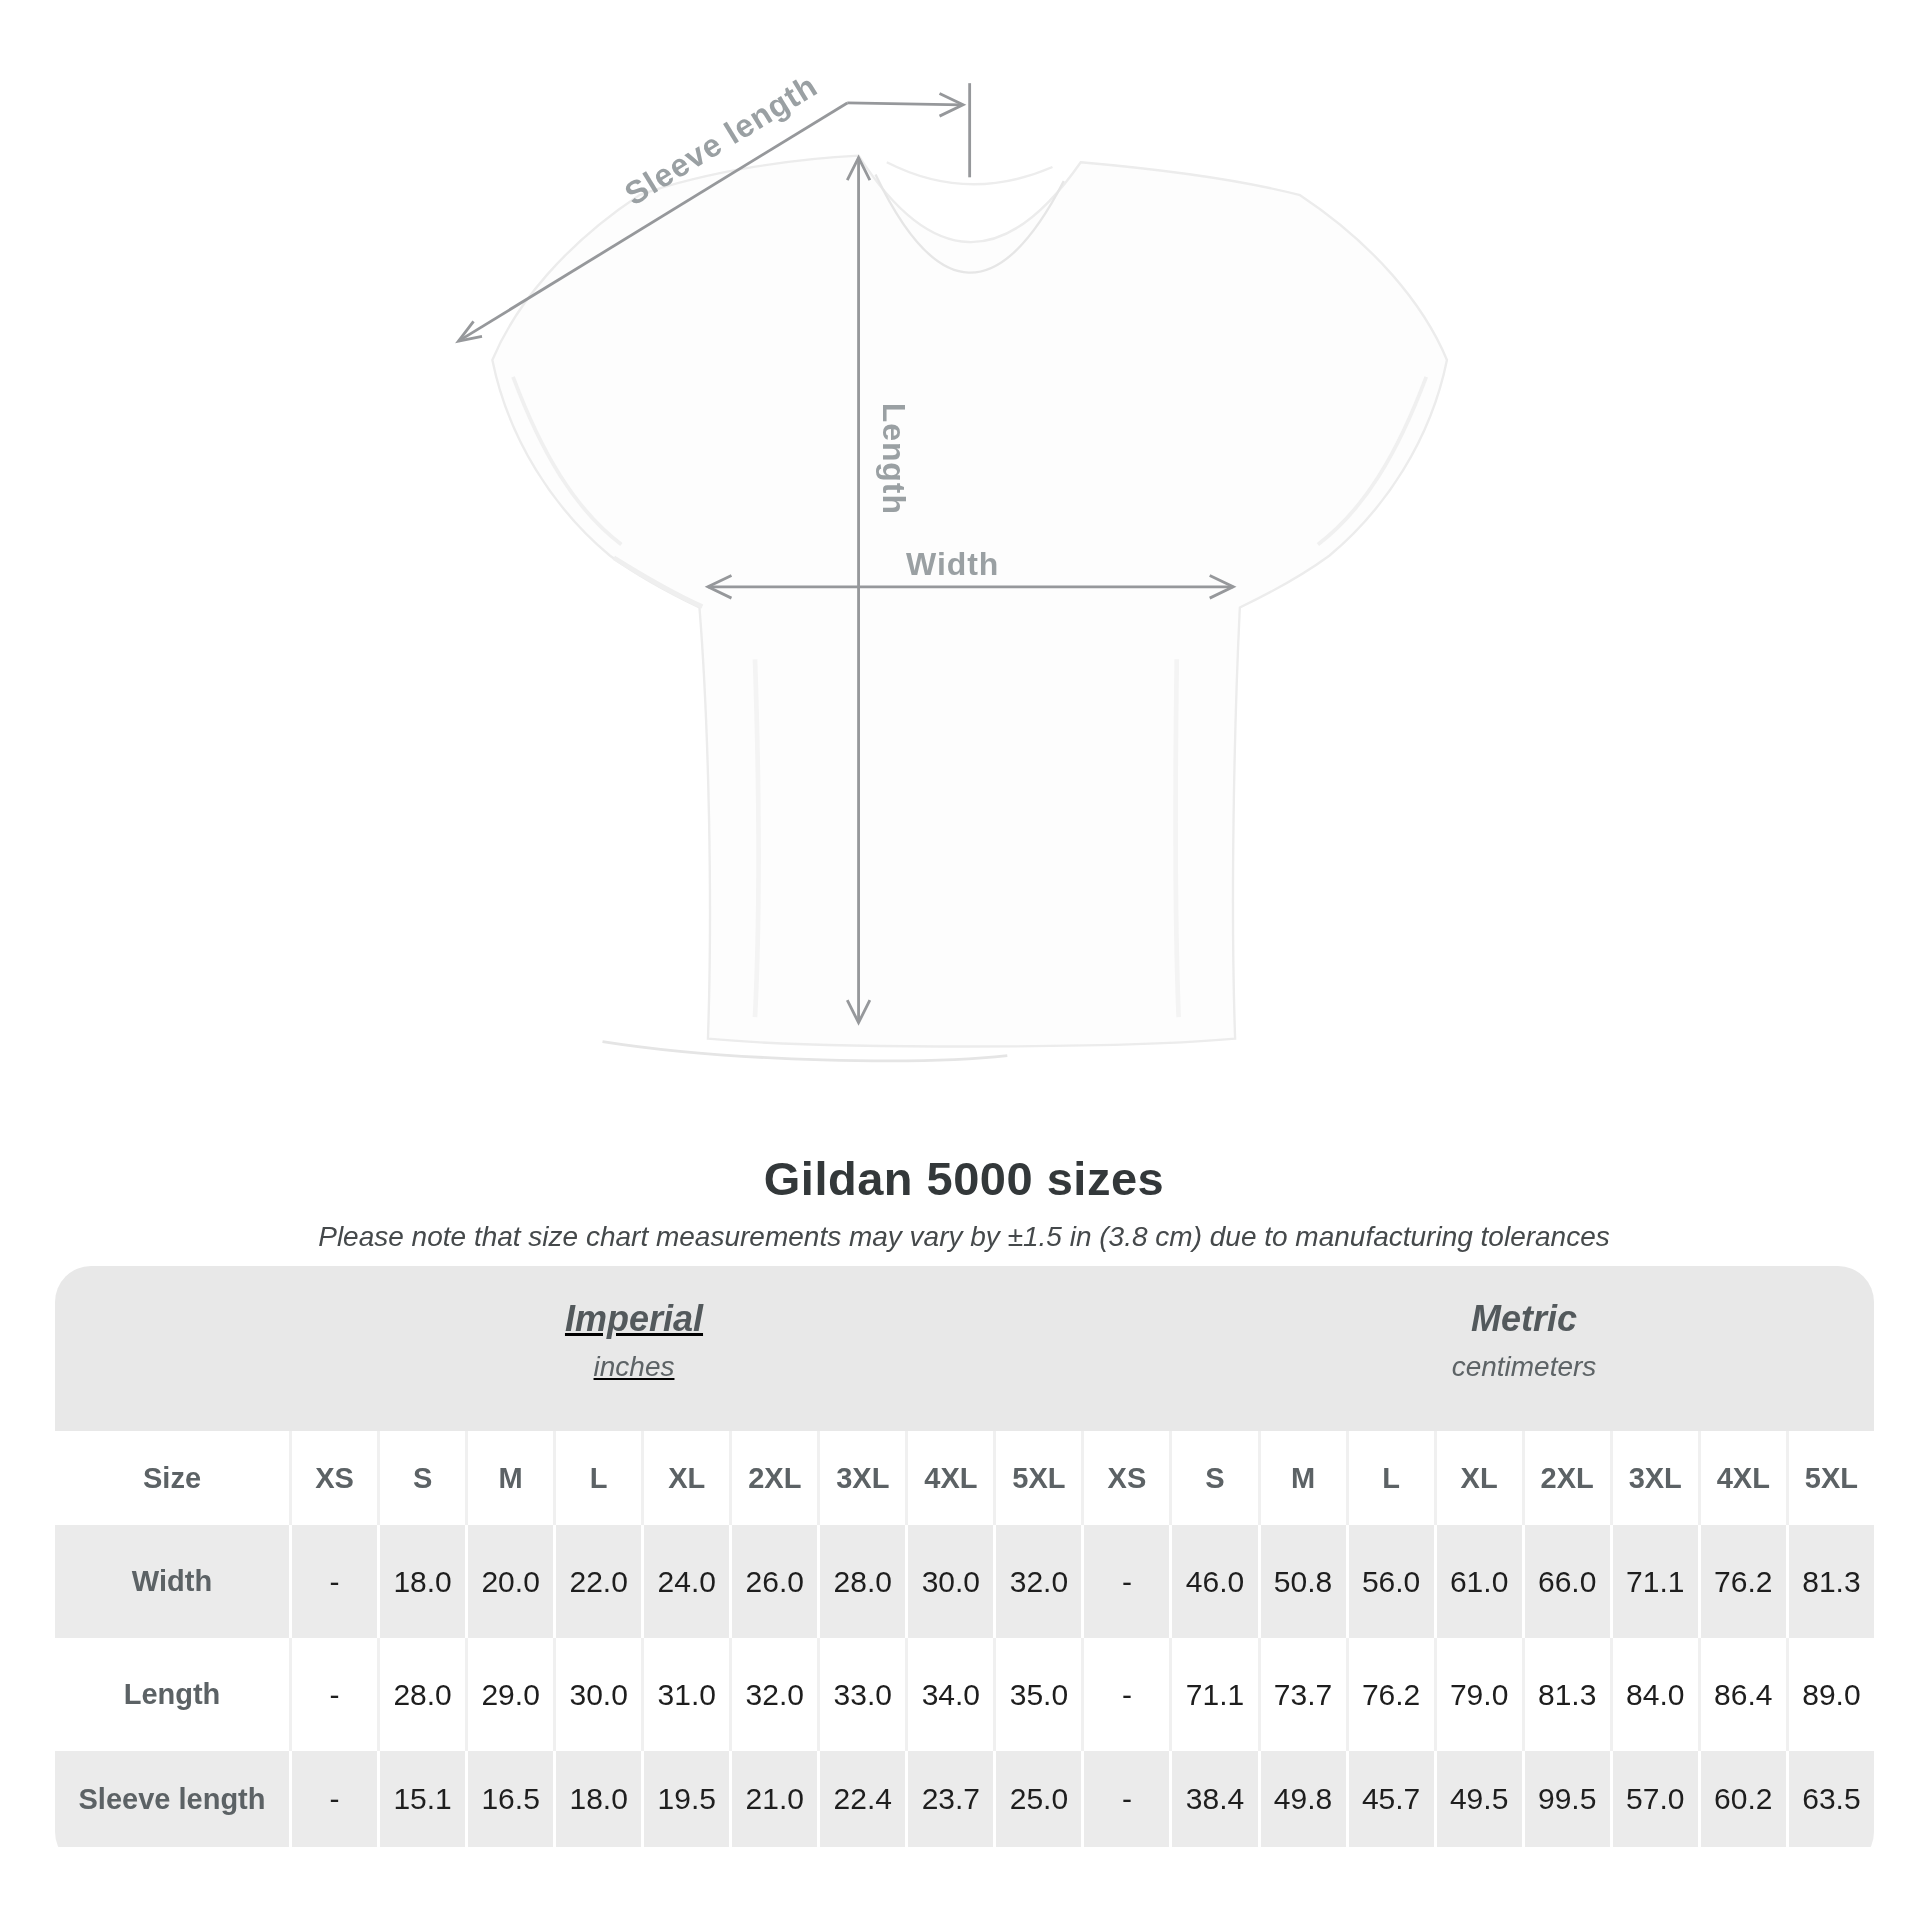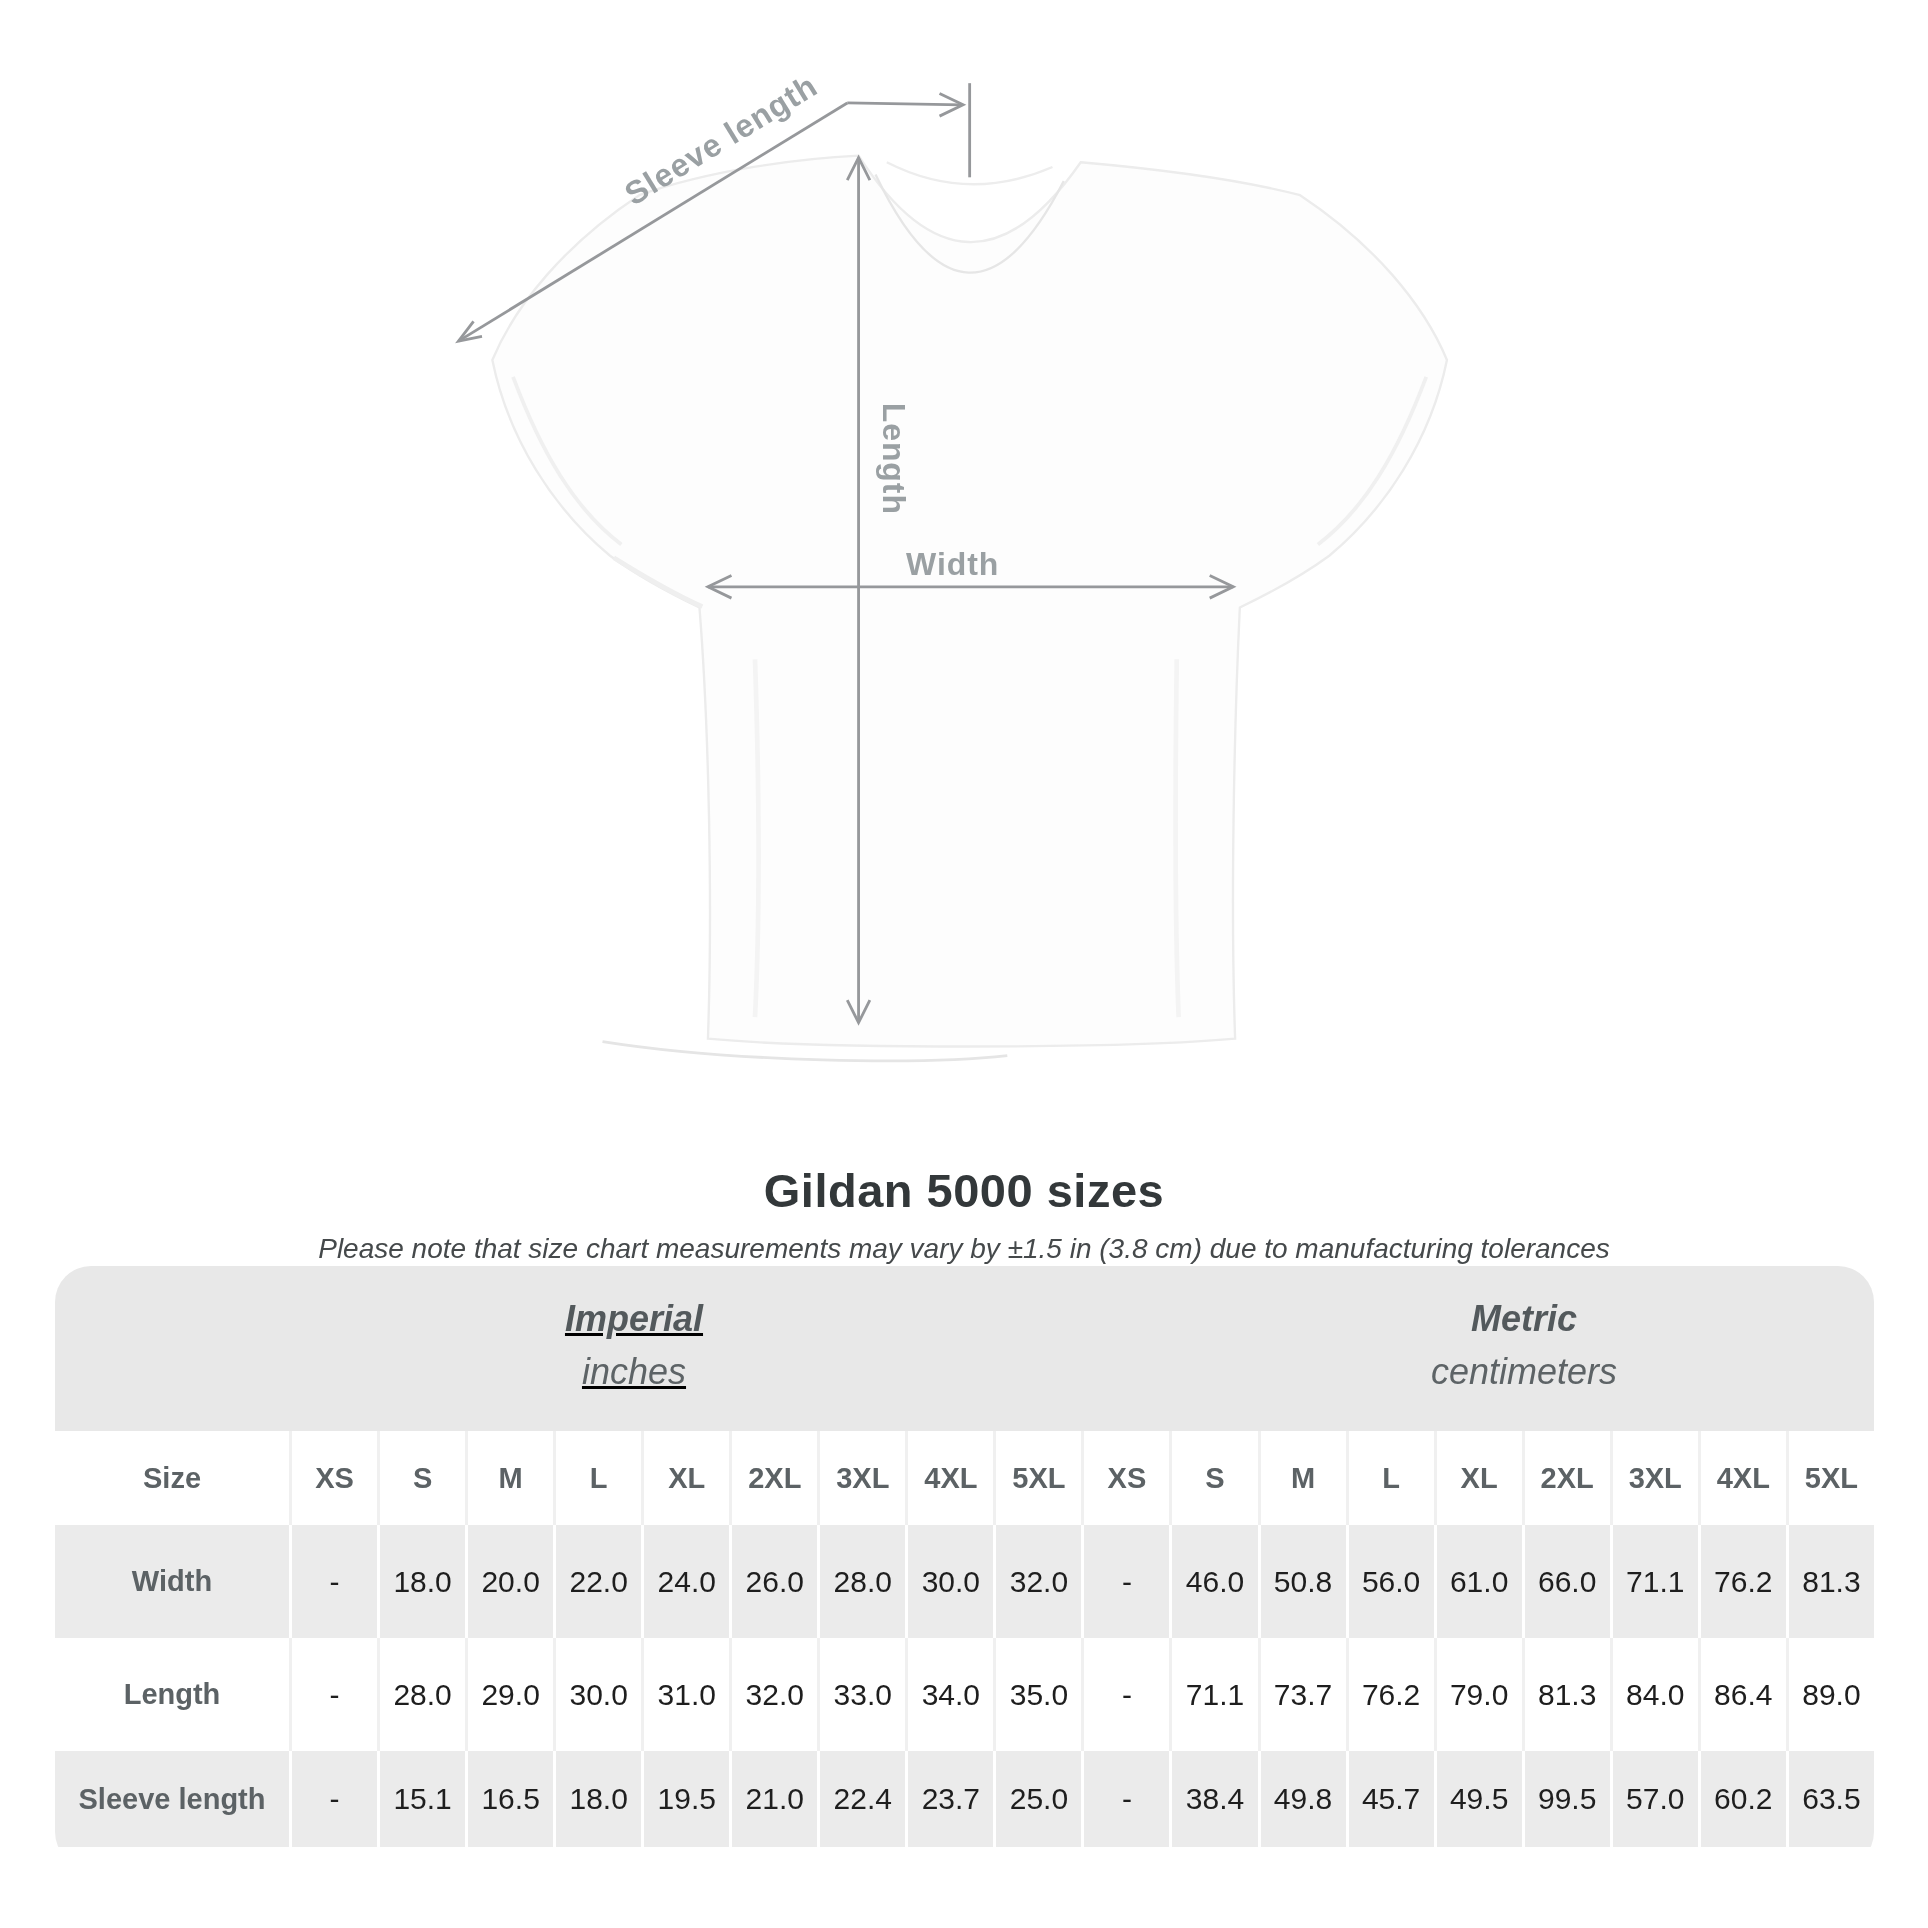--- a/index.html
+++ b/index.html
@@ -6,32 +6,32 @@
   #page{position:relative;width:1928px;height:1928px;background:#fff;overflow:hidden;
         font-family:"Liberation Sans",sans-serif;}
 
   
   #diagram{position:absolute;left:0;top:0;width:1928px;height:1168px;}
   .dim-label{font-family:"Liberation Sans",sans-serif;font-weight:bold;font-size:34px;
              fill:#9aa0a3;letter-spacing:1px;}
 
   
   .title-block{position:absolute;left:0;top:1151px;width:1928px;text-align:center;}
-  .page-title{font-size:47px;font-weight:bold;color:#33383a;letter-spacing:0.5px;margin:12px;}
+  .page-title{font-size:47px;font-weight:bold;color:#33383a;letter-spacing:0.5px;margin:0;}
   .page-subtitle{font-size:28px;font-style:italic;color:#45494b;margin-top:15px;}
 
   
   .table-wrap{position:absolute;left:55px;top:1266px;width:1819px;height:602px;
               border-radius:36px;overflow:hidden;}
   .band{position:relative;height:165px;background:#e8e8e8;}
   .hgroup{position:absolute;top:32px;transform:translateX(-50%);text-align:center;}
   .hgroup-imperial{left:579px;text-decoration:underline;}
   .hgroup-metric{left:1469px;}
   .hgroup-title{font-size:36px;font-weight:bold;font-style:italic;color:#53595c;}
-  .hgroup-sub{font-size:36px;font-style:italic;color:#5d6366;margin-top:11.3px;}
+  .hgroup-sub{font-size:28px;font-style:italic;color:#5d6366;margin-top:11.3px;}
 
   table.sizes{width:100%;border-collapse:separate;border-spacing:0;table-layout:fixed;}
   col.col-label{width:234px;}
   tr.r-size{height:94px;}
   tr.r-data{height:113px;}
   tr.r-last{height:96px;}
   th,td{text-align:center;vertical-align:middle;padding:0;}
   th.row-label{font-size:29px;font-weight:bold;color:#5c6265;}
   td.size-h{font-size:29px;font-weight:bold;color:#5c6265;margin-left:23px;}
   td.val{font-size:30px;font-weight:normal;color:#1e1e1e;}

